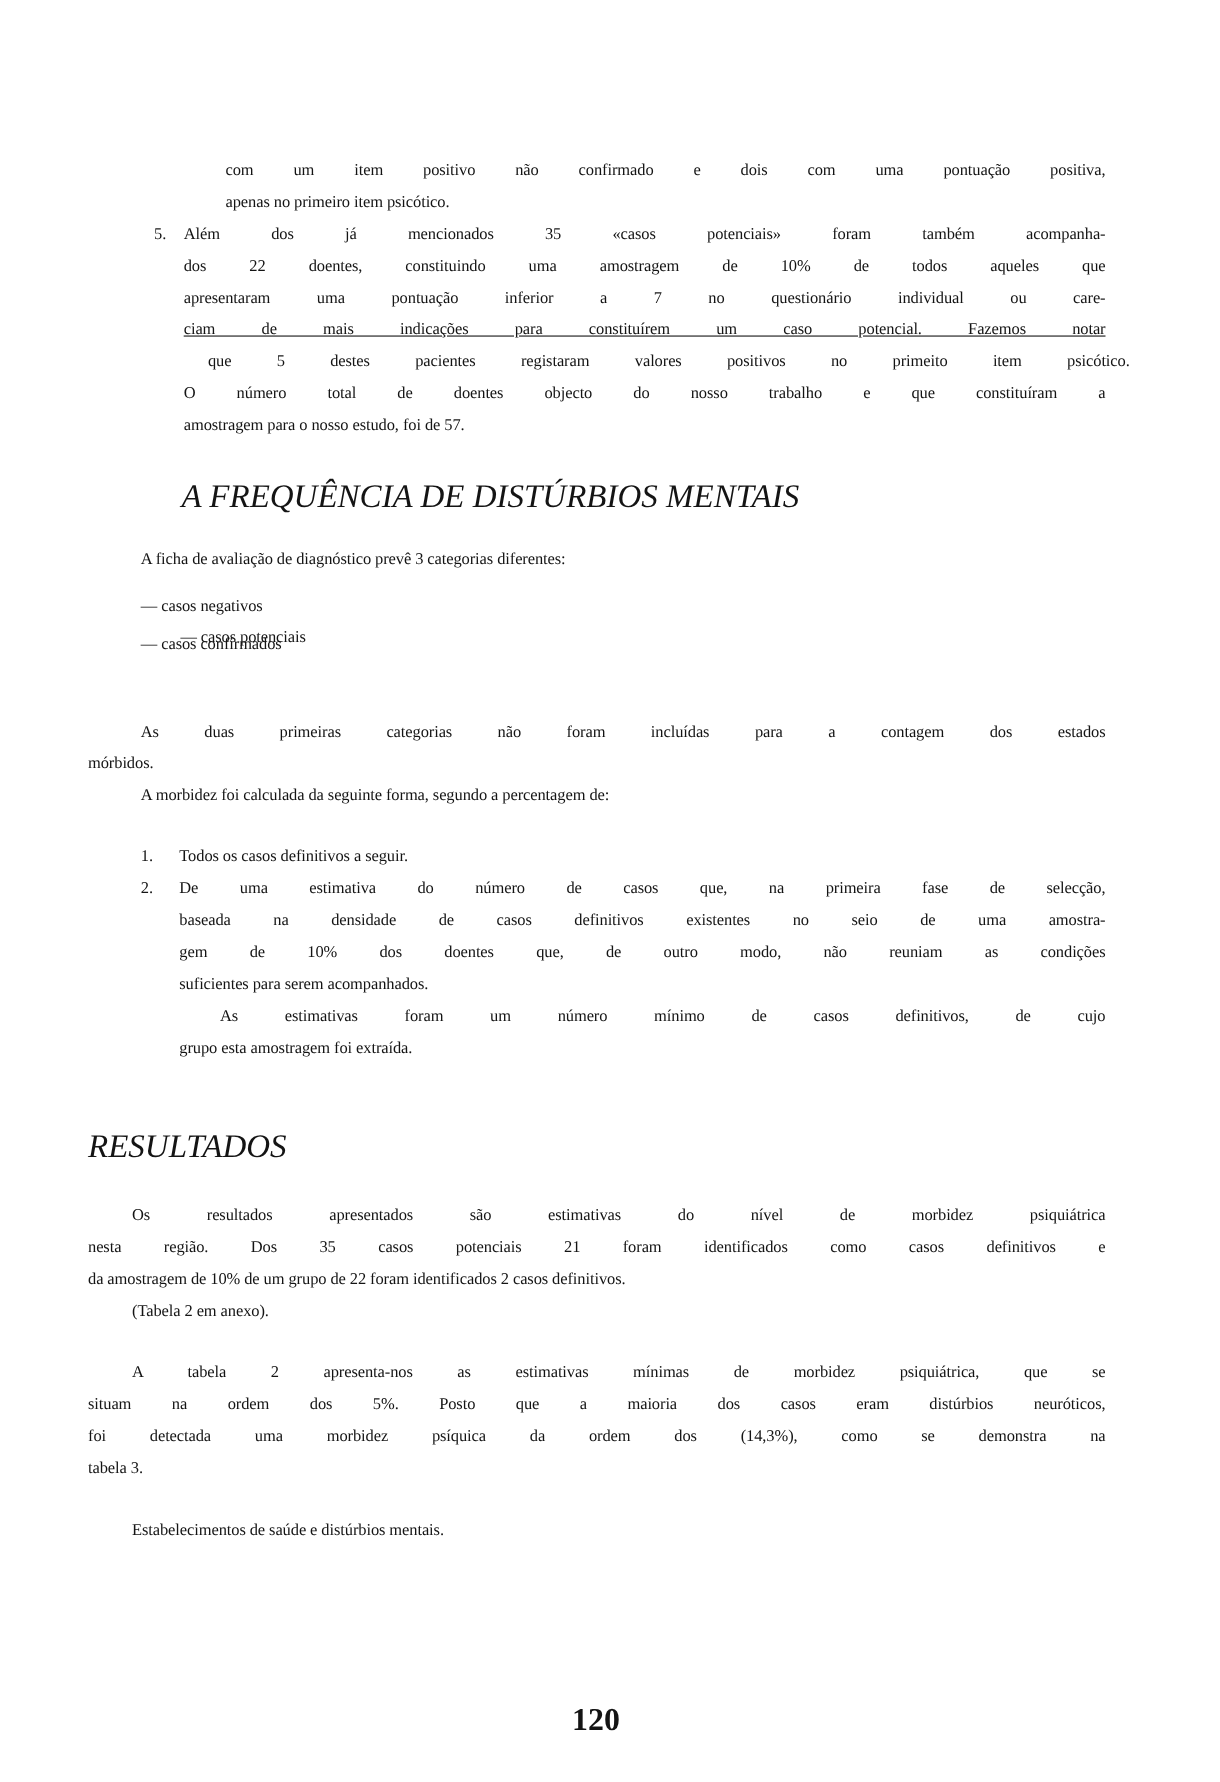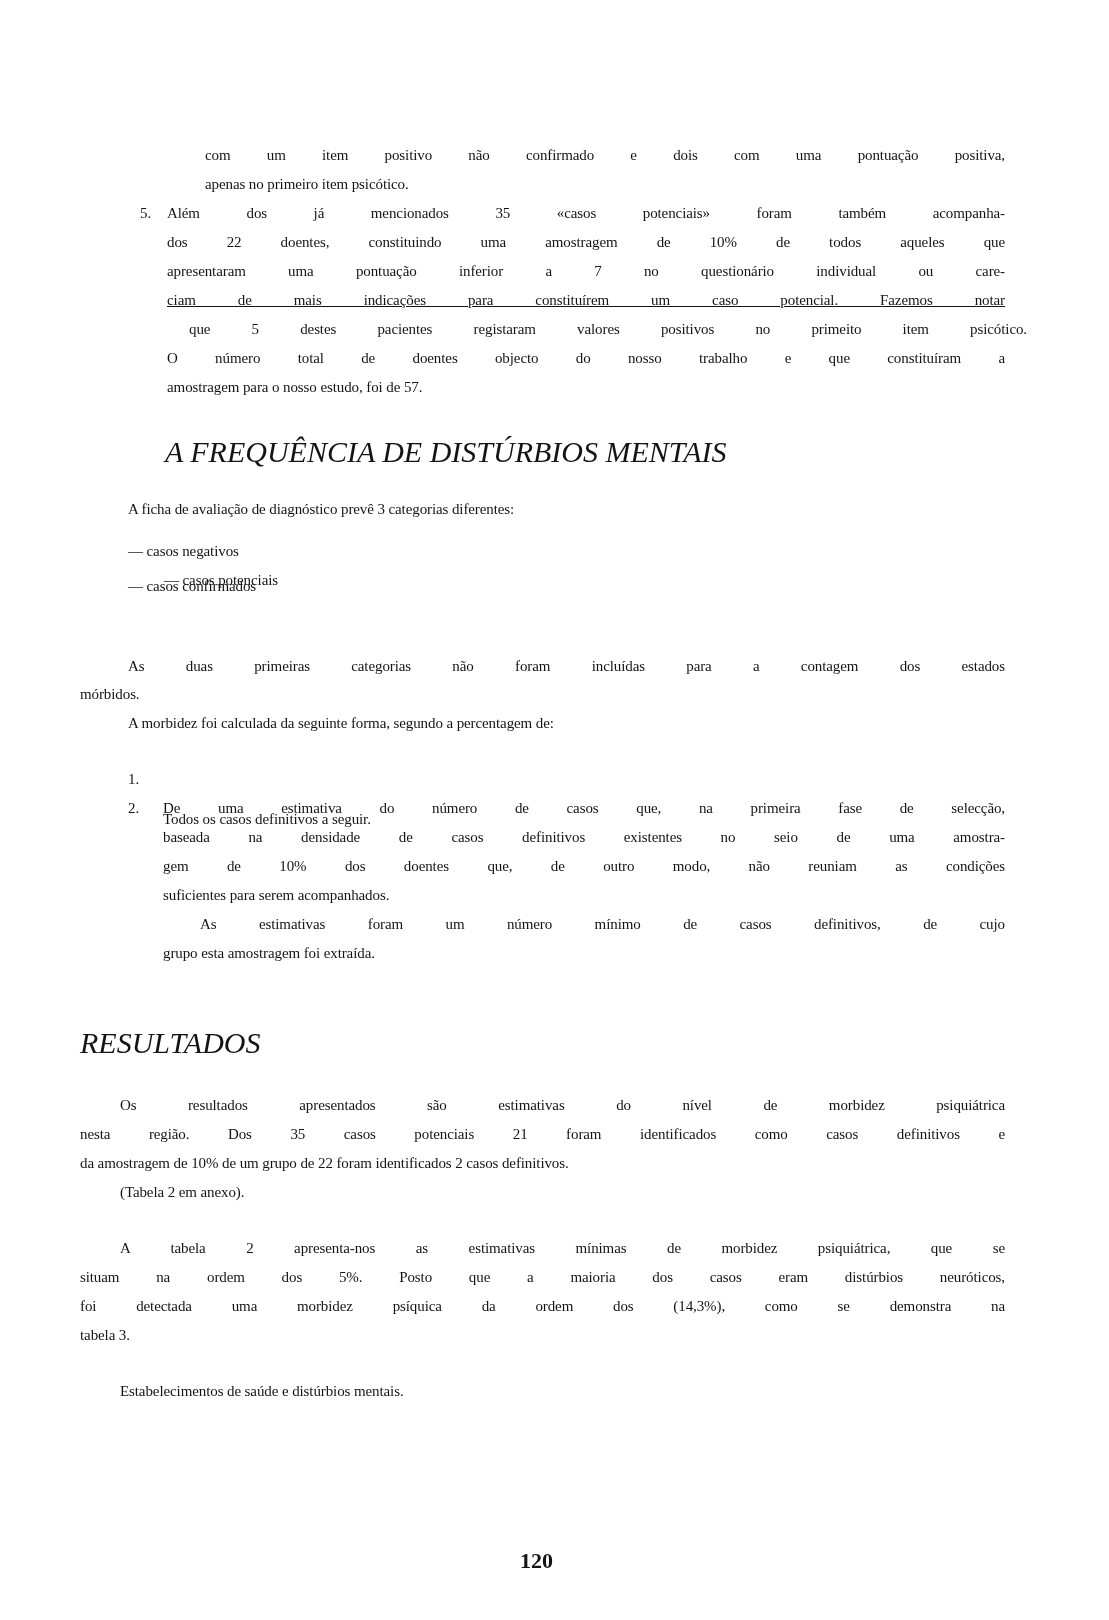--- a/index.html
+++ b/index.html
@@ -12,21 +12,21 @@
     position: absolute; white-space: nowrap;
     font-size: 15px; line-height: 28px;
     letter-spacing: -0.1px;
   }
   .just { text-align: justify; text-align-last: justify; }
   .heading {
     position: absolute; white-space: nowrap;
     font-style: italic; font-size: 30px; line-height: 34px;
   }
   .pagenum {
-    position: absolute; font-size: 22px; font-weight: bold;
+    position: absolute; font-size: 29px; font-weight: bold;
     left: 520px; top: 1548px;
   }
 </style>
 </head>
 <body>
 
 <div>
   <div class="line just" style="left:205px; top:141px; width:800px;">com um item positivo não confirmado e dois com uma pontuação positiva,</div>
   <div class="line" style="left:205px; top:170px;">apenas no primeiro item psicótico.</div>
 </div>
@@ -54,21 +54,21 @@
 
 <div>
   <div class="line just" style="left:128px; top:652px; width:877px;">As duas primeiras categorias não foram incluídas para a contagem dos estados</div>
   <div class="line" style="left:80px; top:680px;">mórbidos.</div>
 </div>
 
 <div class="line" style="left:128px; top:709px;">A morbidez foi calculada da seguinte forma, segundo a percentagem de:</div>
 
 <div>
   <div class="line" style="left:128px; top:765px;">1.</div>
-  <div class="line" style="left:163px; top:765px;margin-top:40px;">Todos os casos definitivos a seguir.</div>
+  <div class="line" style="left:163px; top:765px;">Todos os casos definitivos a seguir.</div>
 
   <div class="line" style="left:128px; top:794px;">2.</div>
   <div class="line just" style="left:163px; top:794px; width:842px;">De uma estimativa do número de casos que, na primeira fase de selecção,</div>
   <div class="line just" style="left:163px; top:823px; width:842px;">baseada na densidade de casos definitivos existentes no seio de uma amostra-</div>
   <div class="line just" style="left:163px; top:852px; width:842px;">gem de 10% dos doentes que, de outro modo, não reuniam as condições</div>
   <div class="line" style="left:163px; top:881px;">suficientes para serem acompanhados.</div>
 </div>
 
 <div>
   <div class="line just" style="left:200px; top:910px; width:805px;">As estimativas foram um número mínimo de casos definitivos, de cujo</div>

